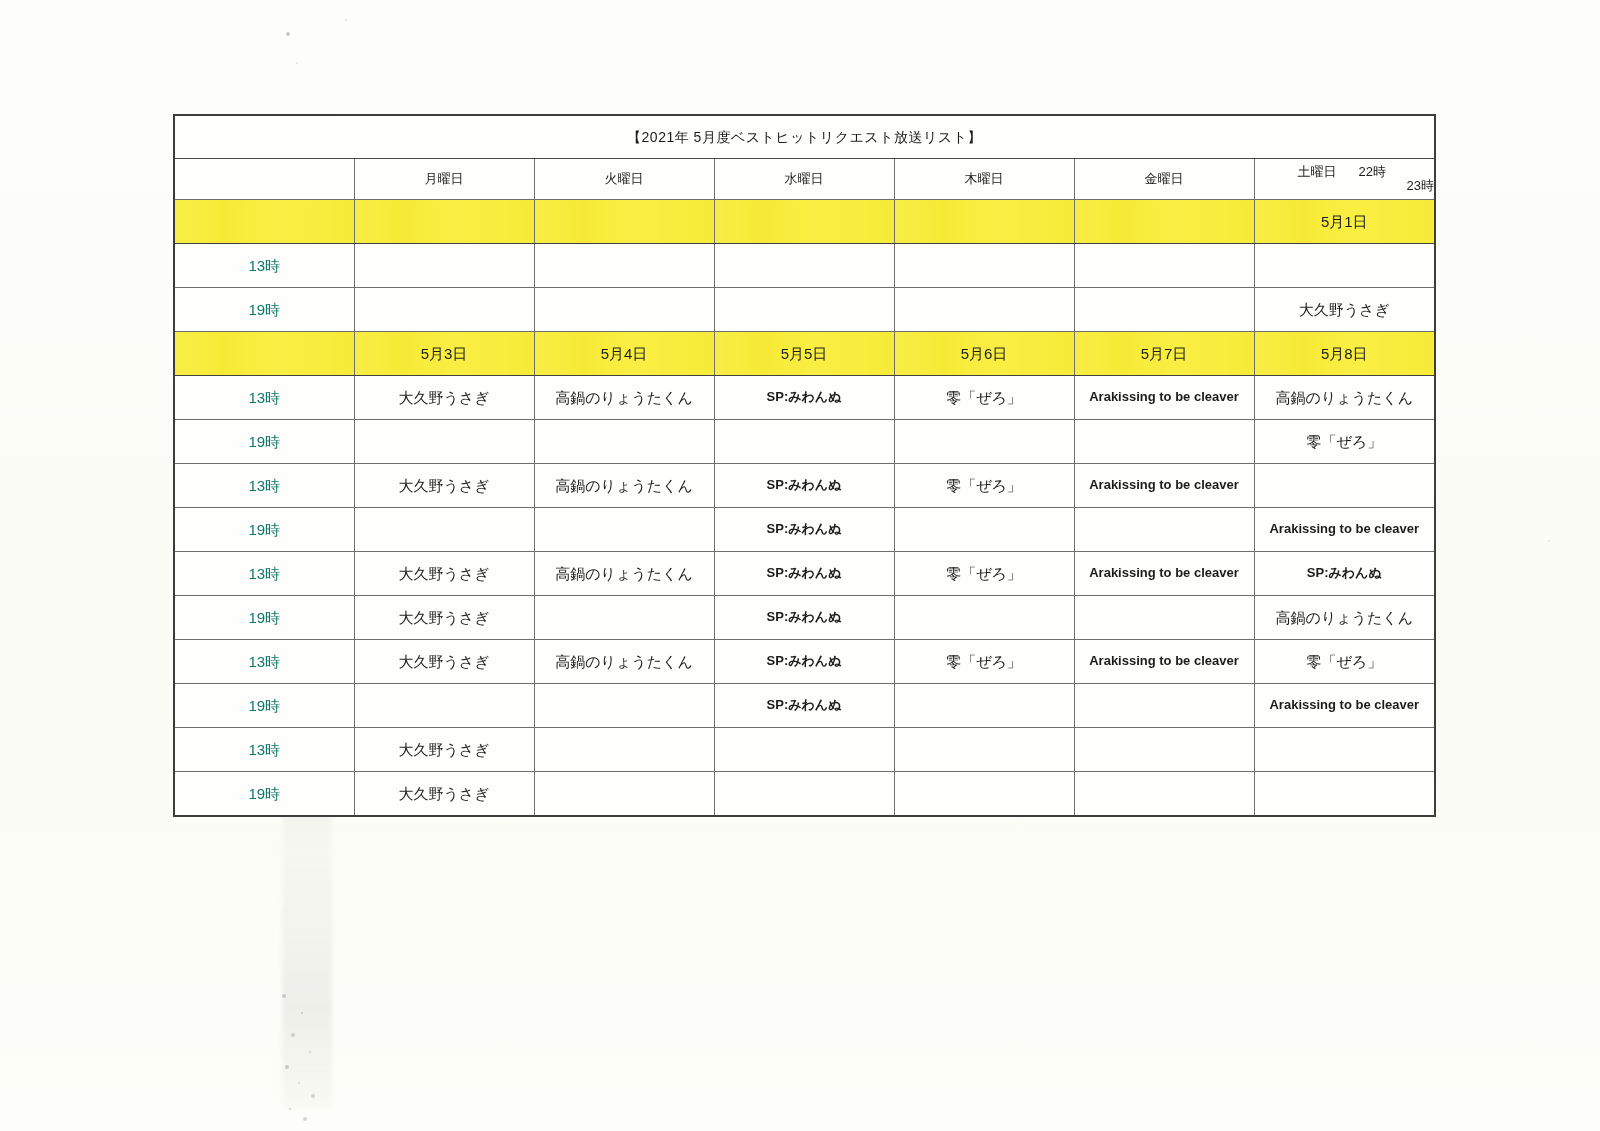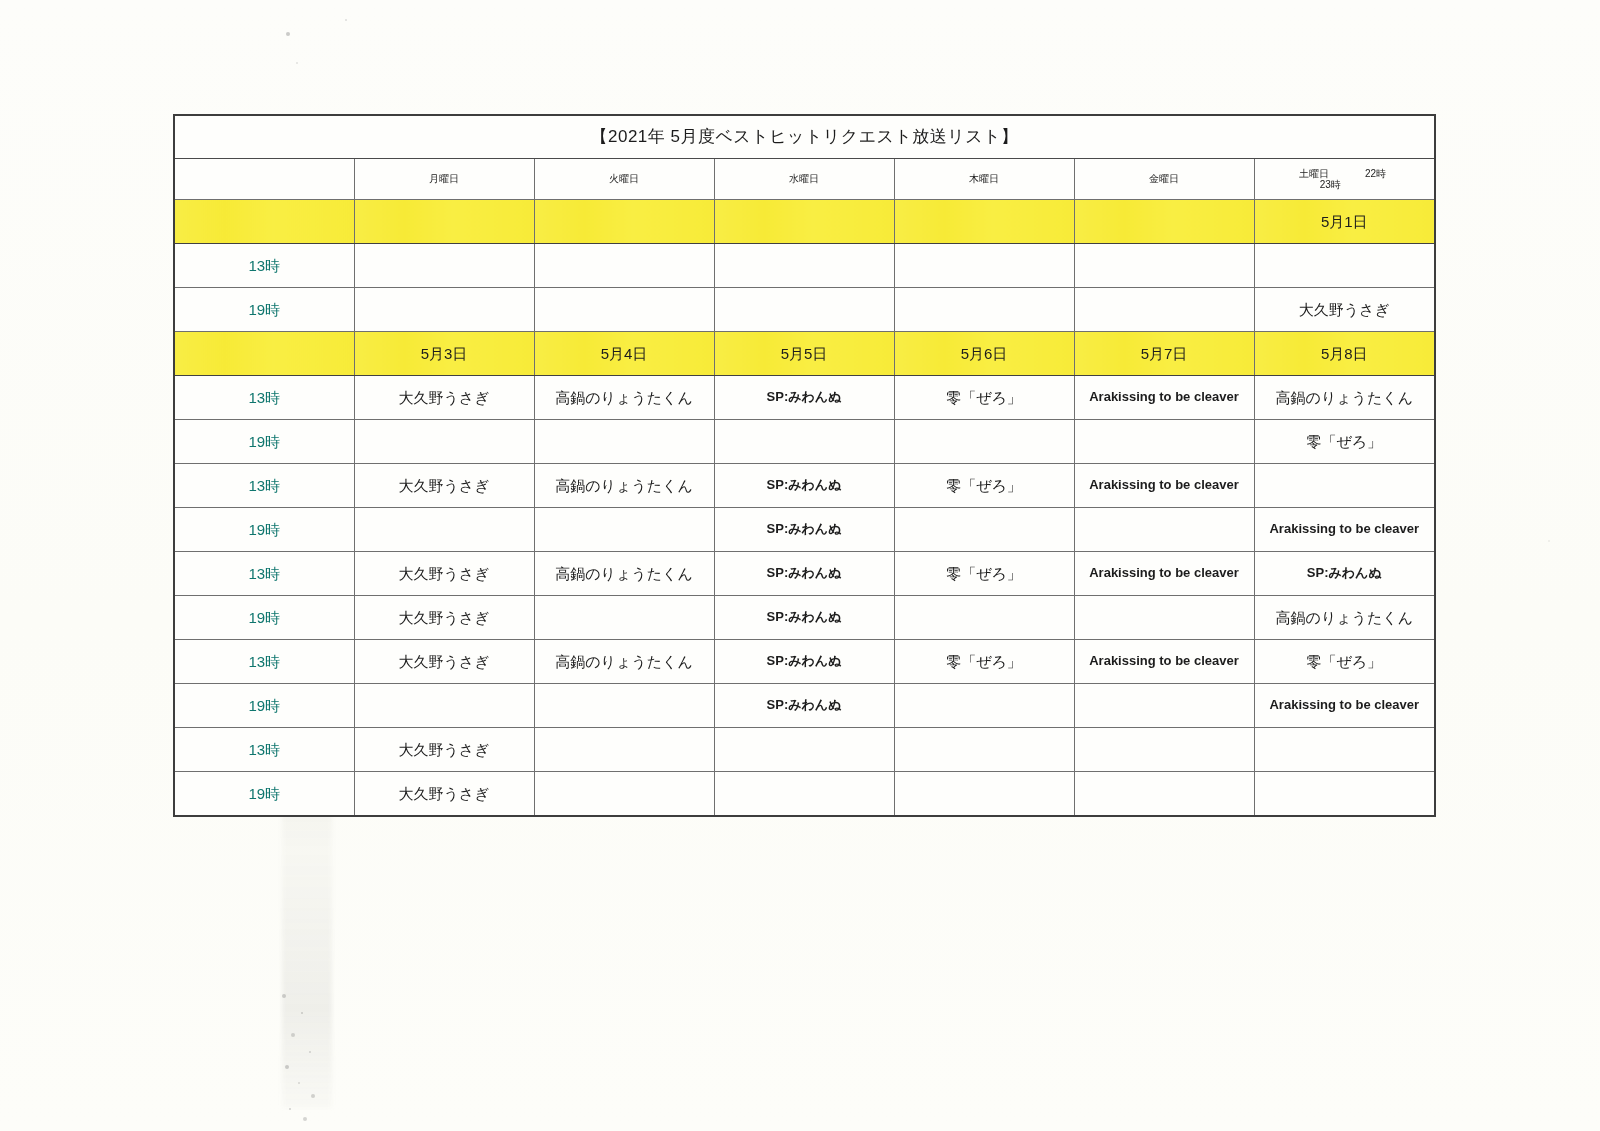--- a/index.html
+++ b/index.html
@@ -38,27 +38,27 @@
     text-align: center;
     vertical-align: middle;
     font-size: 15px;
     line-height: 1.15;
     height: 43px;
     overflow: hidden;
     white-space: nowrap;
   }
   .title-row td {
     height: 42px;
-    font-size: 17px;
+    font-size: 14px;
     letter-spacing: 0.5px;
     border-bottom: 1.5px solid #4a4a4a;
   }
   .header-row td {
     height: 40px;
-    font-size: 10px;
+    font-size: 13px;
   }
   .date-row td {
     background: linear-gradient(90deg, #f8ed45 0%, #f7ea36 28%, #f9ee43 55%, #f7eb38 100%);
     border-top: 1.5px solid #414141;
     border-bottom: 1.5px solid #414141;
     font-size: 15px;
   }
   .slot-row td {
     border-top: 1px solid #8a8a8a;
   }
@@ -67,24 +67,24 @@
   }
   
   .sat-header {
     padding: 0 !important;
   }
   .sat-line1 {
     text-align: right;
     padding-right: 48px;
   }
   .sat-line1 .sat-time {
-    margin-left: 36px;
+    margin-left: 22px;
   }
   .sat-line2 {
-    padding-right: 28px;
+    text-align: right;
     margin-top: -1px;
   }
   
   .cell.latin {
     font-weight: bold;
     font-size: 13px;
     letter-spacing: 0;
   }
 
   

